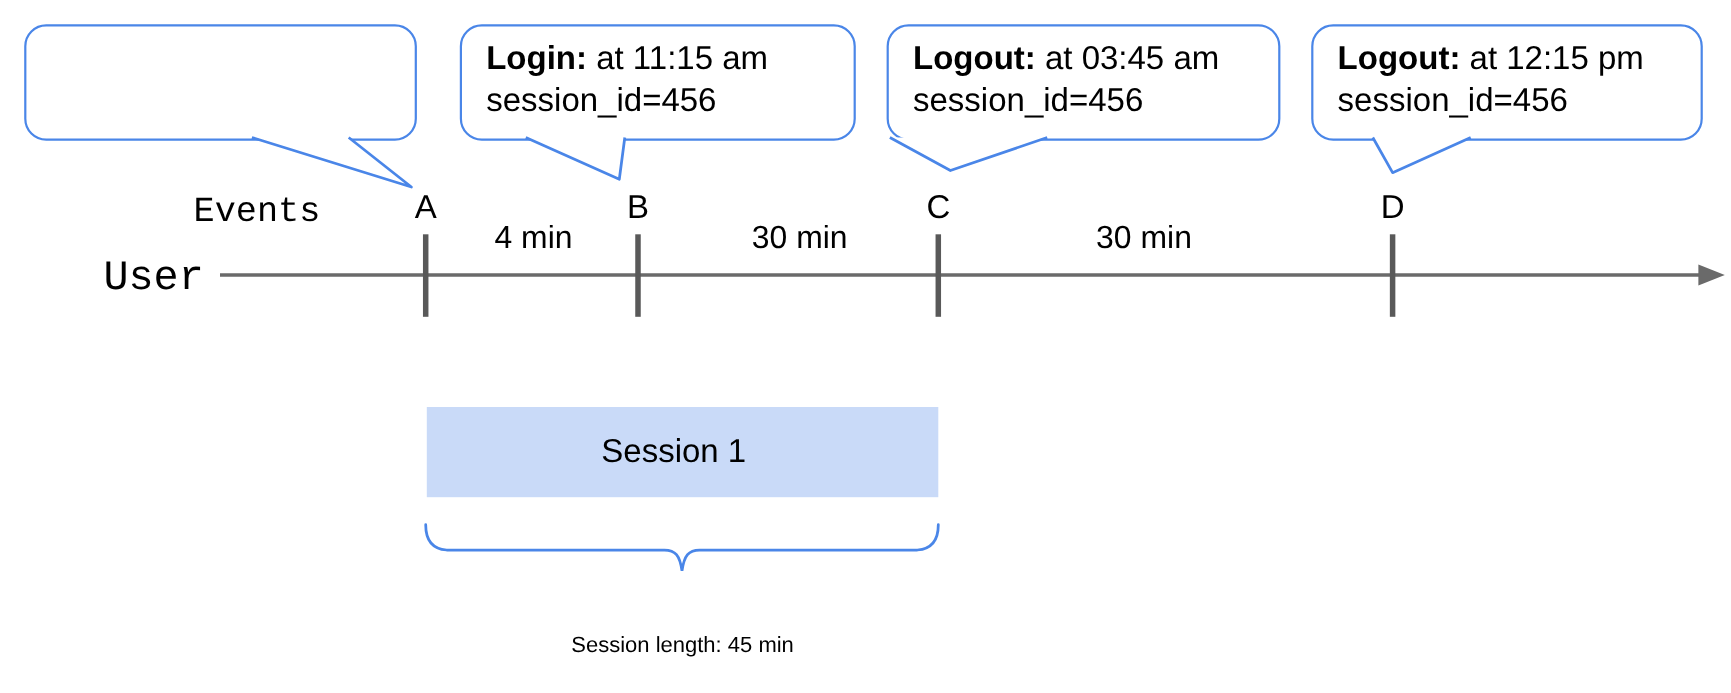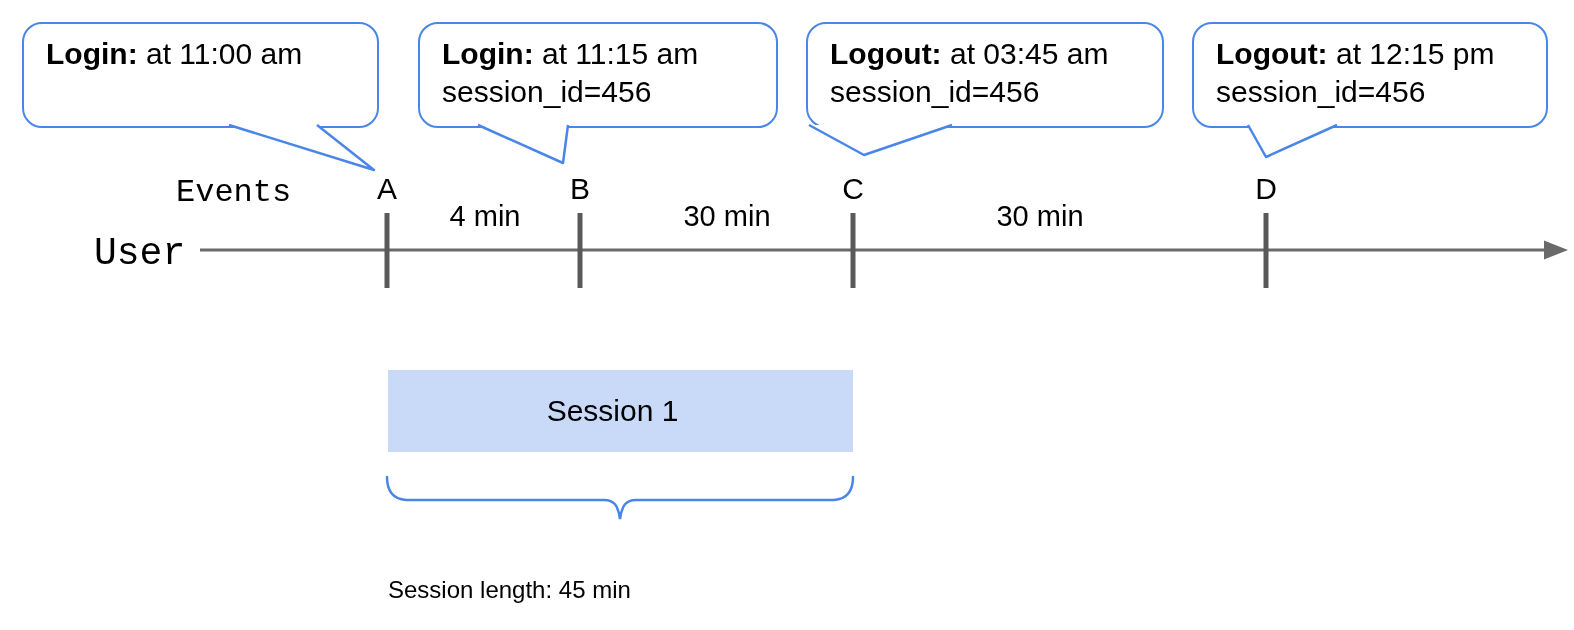--- a/index.html
+++ b/index.html
@@ -54,22 +54,22 @@
     justify-content: center;
     padding-right: 16px;
     box-sizing: border-box;
     font-size: 30px;
     z-index: 2;
   }
   .session-length {
     position: absolute;
     left: 388px; top: 576px;
     width: 465px;
-    text-align: left;
-    font-size: 24px;
+    text-align: center;
+    font-size: 20px;
     z-index: 2;
   }
 </style>
 </head>
 <body>
 
 <div class="canvas">
 
   <svg class="layer layer-under" viewBox="0 0 1574 630">
     <line x1="200" y1="250" x2="1546" y2="250" stroke="#6a6a6a" stroke-width="3"></line>
@@ -79,21 +79,20 @@
     <line x1="580" y1="213" x2="580" y2="288" stroke="#595959" stroke-width="5"></line>
     <line x1="853" y1="213" x2="853" y2="288" stroke="#595959" stroke-width="5"></line>
     <line x1="1266" y1="213" x2="1266" y2="288" stroke="#595959" stroke-width="5"></line>
 
     <path d="M387,477 C387,491 393,499 406,500 L604,500 C614,500 618,505 620,519
              C622,505 626,500 636,500 L834,500 C847,499 853,491 853,477" fill="none" stroke="#4a86e8" stroke-width="2.5" stroke-linecap="round"></path>
   </svg>
 
   <div class="bubbles">
     <div class="bubble" style="left:22px; width:357px;">
-      <div><b>Login:</b> <span>at 11:00 am</span></div>
     </div>
     <div class="bubble" style="left:418px; width:360px;">
       <div><b>Login:</b> <span>at 11:15 am</span></div>
       <div>session_id=456</div>
     </div>
     <div class="bubble" style="left:806px; width:358px;">
       <div><b>Logout:</b> <span>at 03:45 am</span></div>
       <div>session_id=456</div>
     </div>
     <div class="bubble" style="left:1192px; width:356px;">

